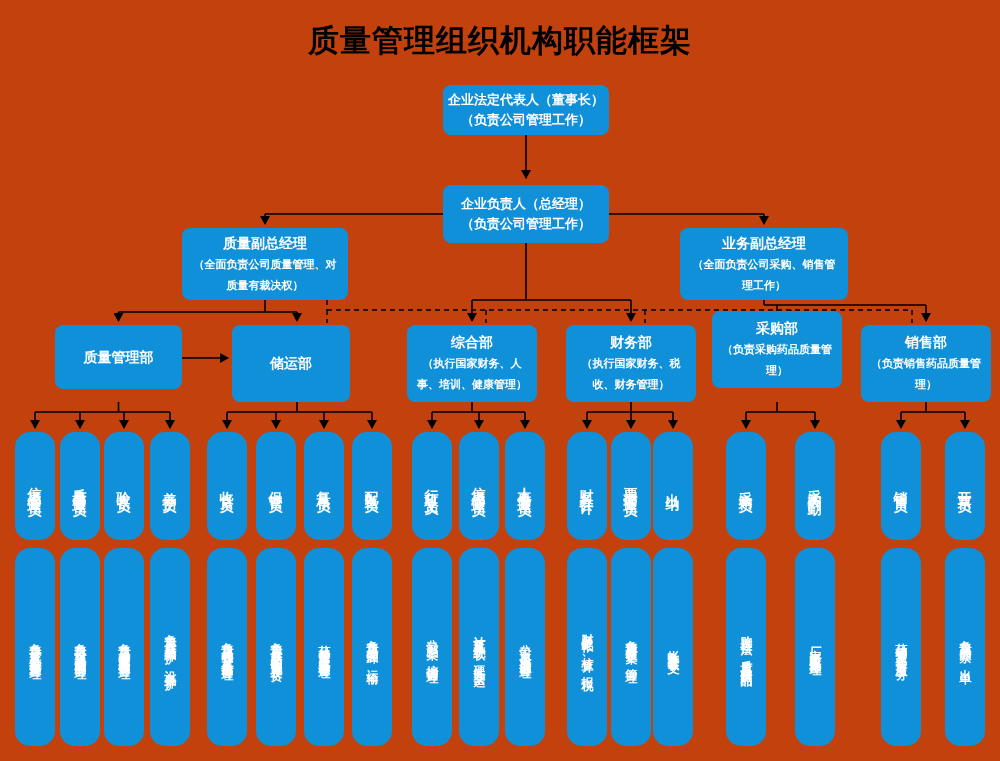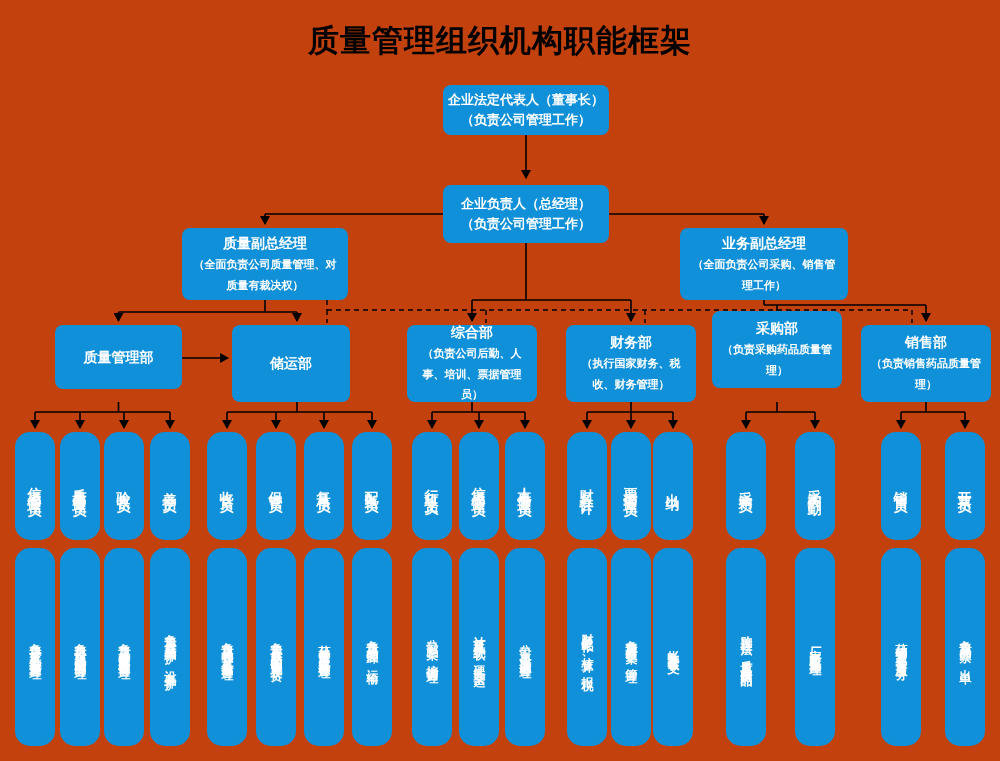--- a/index.html
+++ b/index.html
@@ -139,21 +139,21 @@
   </div>
 
   <div class="box" style="left:55px;top:325px;width:127px;height:64px">
     <div class="bt">质量管理部</div>
   </div>
   <div class="box" style="left:232px;top:325px;width:118px;height:77px">
     <div class="bt">储运部</div>
   </div>
   <div class="box" style="left:407px;top:325px;width:130px;height:77px">
     <div class="bt">综合部</div>
-    <div class="bd">（负责公司后勤、人事、培训、票据管理员）</div>
+    <div class="bd">（执行国家财务、人事、培训、健康管理）</div>
   </div>
   <div class="box" style="left:566px;top:325px;width:130px;height:77px">
     <div class="bt">财务部</div>
     <div class="bd">（执行国家财务、税收、财务管理）</div>
   </div>
   <div class="box" style="left:712px;top:311px;width:130px;height:77px">
     <div class="bt">采购部</div>
     <div class="bd">（负责采购药品质量管理）</div>
   </div>
   <div class="box" style="left:861px;top:325px;width:130px;height:77px">

